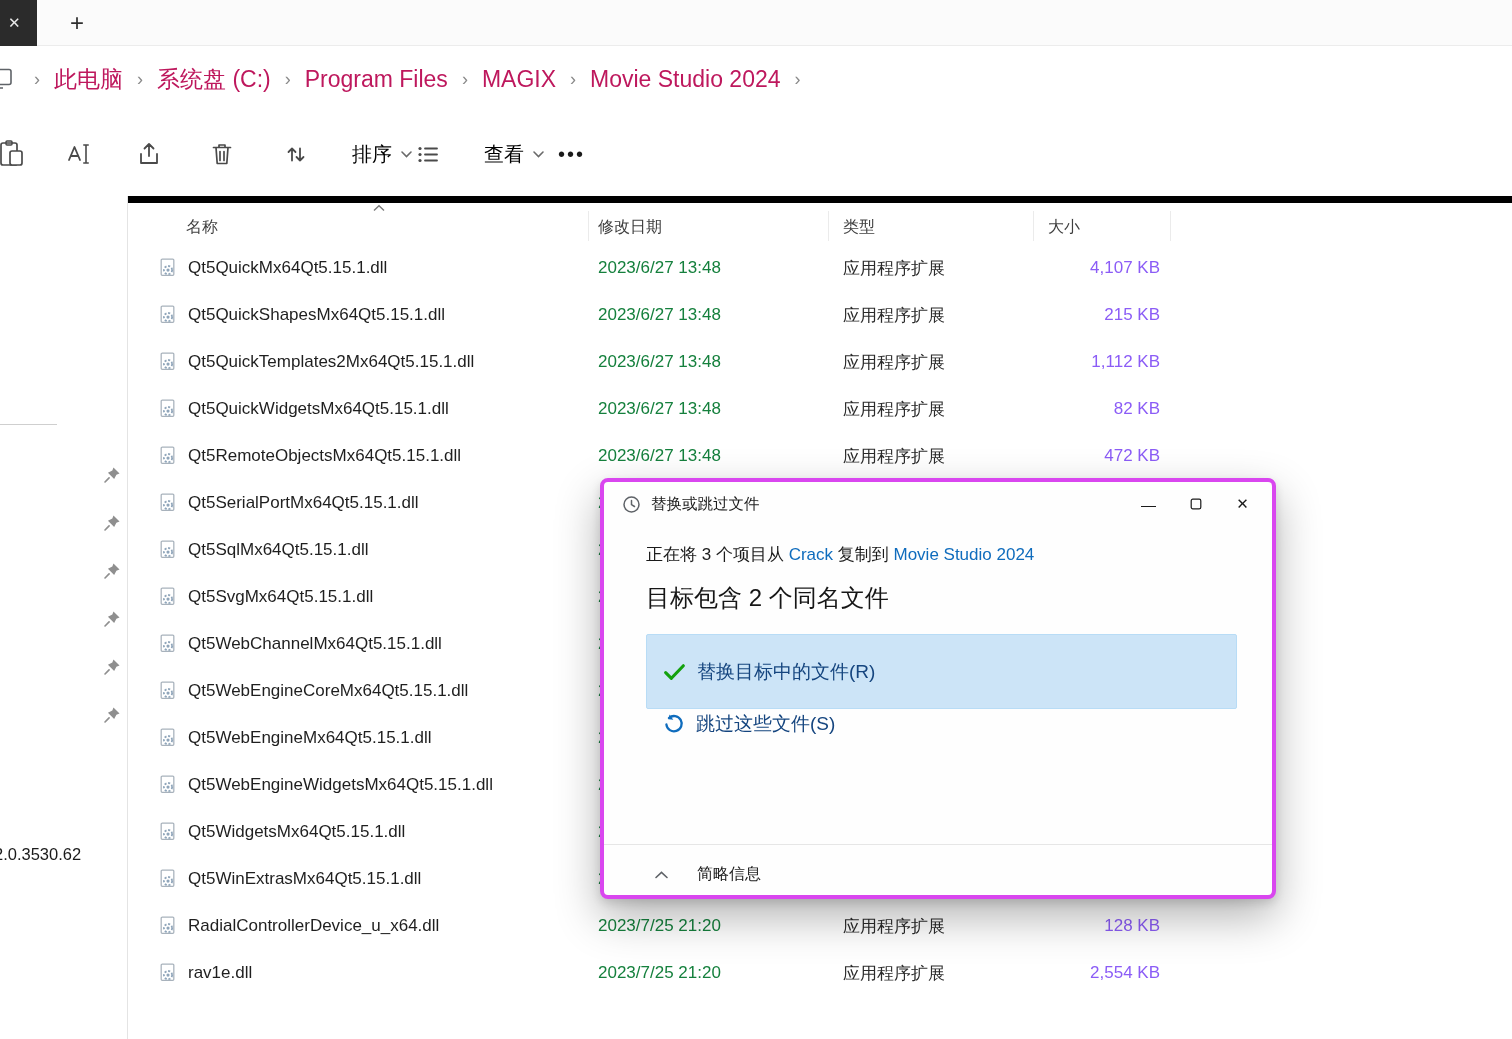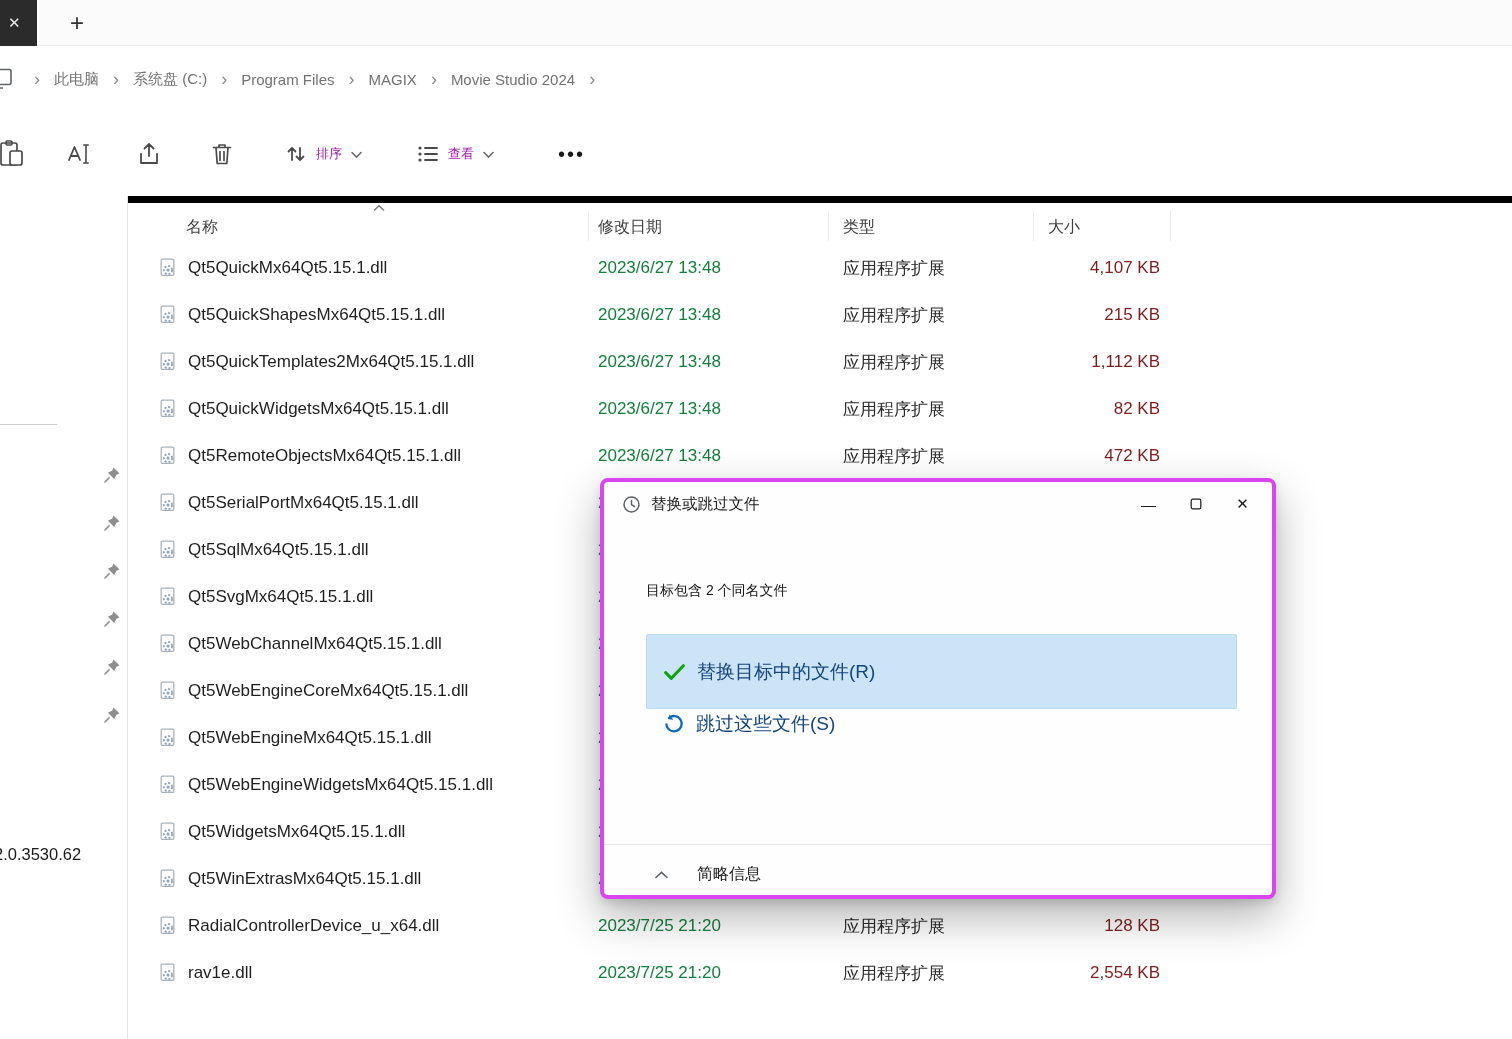--- a/index.html
+++ b/index.html
@@ -10,58 +10,58 @@
   }
   
   .tabbar { position:absolute; left:0; top:0; width:100%; height:46px; background:#fbfbfb; border-bottom:1px solid #ececec; }
   .tab-fragment { position:absolute; left:0; top:0; width:37px; height:46px; background:#2b2b2b; display:flex; align-items:center; }
   .tab-close { color:#e9e9e9; font-size:15px; margin-left:8px; cursor:default; }
   .new-tab { position:absolute; left:62px; top:8px; width:30px; height:30px; border:none; background:transparent; font-size:24px; line-height:28px; color:#2f2f2f; padding:0; }
   
   .breadcrumb-bar { position:absolute; left:0; top:46px; width:100%; height:66px; display:flex; align-items:center; }
   .bc-cut-icon { position:relative; left:-14px; width:26px; height:24px; flex:0 0 auto; }
   .bc-sep { color:#8a8a8a; font-size:18px; padding:0 8px; }
-  .bc-item { font-size:15px; color:#737373; padding:6px 6px; border-radius:4px; white-space:nowrap; }
+  .bc-item { font-size:23px; color:#be185d; padding:6px 6px; border-radius:4px; white-space:nowrap; }
   
   .toolbar { position:absolute; left:0; top:112px; width:100%; height:84px; }
   .tb-btn { position:absolute; top:50%; transform:translateY(-50%); display:flex; align-items:center; gap:8px; border:none; background:transparent; padding:6px; }
-  .tb-label { font-size:13px; color:#a21caf; }
+  .tb-label { font-size:20px; color:#000000;margin-left:36px; }
   .tb-more { font-size:20px; letter-spacing:2px; color:#1a1a1a; }
   
   .sidebar-divider { position:absolute; left:127px; top:196px; width:1px; height:843px; background:#e4e4e4; }
   .sidebar-line { position:absolute; left:0; top:424px; width:57px; height:1px; background:#cfcfcf; }
   .pin { position:absolute; left:103px; width:18px; height:18px; }
   .sidebar-version { position:absolute; left:-6px; top:845px; font-size:16.5px; color:#1b1b1b; white-space:nowrap; }
   
   .list-header { position:absolute; left:128px; top:196px; right:0; height:48px; border-top:7px solid #000000; font-size:16px; color:#3f3f3f; }
   .lh-cell { position:absolute; top:14px; white-space:nowrap; }
   .lh-sep { position:absolute; top:8px; width:1px; height:30px; background:#ebebeb; }
   .lh-sort { position:absolute; left:244px; top:1px; }
   
   #file-list { position:absolute; left:128px; top:244px; right:0; bottom:0; overflow:hidden; }
   .file-row { position:relative; height:47px; }
   .file-row .cell { position:absolute; top:50%; transform:translateY(-50%); font-size:17px; color:#1f1f1f; white-space:nowrap; }
   .cell.c-icon { left:30px; width:20px; height:20px; }
   .cell.c-icon svg { position:absolute; left:0; top:50%; transform:translateY(-50%); }
   .cell.c-name { left:60px; }
   .cell.c-modified { left:470px; color:#15803d;text-align:center; }
   .cell.c-type { left:715px; color:#2b2b2b; }
-  .cell.c-size { left:860px; width:172px; text-align:right; color:#7f1d1d; }
+  .cell.c-size { left:860px; width:172px; text-align:right; color:#8b5cf6; }
   
   .dialog { position:absolute; left:600px; top:478px; width:676px; height:421px; background:#fefefe;
     border:4px solid #d946ef; border-radius:8px; box-shadow:0 18px 45px rgba(0,0,0,0.30), 0 4px 10px rgba(0,0,0,0.12);
     z-index:10; }
   .dlg-titlebar { position:absolute; left:0; top:0; width:100%; height:44px; display:flex; align-items:center; }
   .dlg-title-icon { margin-left:18px; width:19px; height:19px; }
   .dlg-title { margin-left:10px; font-size:15.5px; color:#1b1b1b; }
   .dlg-winbtns { margin-left:auto; display:flex; height:44px; margin-right:6px; }
   .dlg-winbtn { width:47px; height:44px; border:none; background:transparent; display:flex; align-items:center; justify-content:center; font-size:15px; color:#1b1b1b; padding:0; }
   .dlg-copyline { position:absolute; left:42px; top:61px; font-size:17px; color:#1b1b1b; }
   .link { color:var(--link); }
-  .dlg-conflict { position:absolute; left:42px; top:100px; font-size:14px; color:#161616; }
+  .dlg-conflict { position:absolute; left:42px; top:100px; font-size:24px; color:#161616; }
   .dlg-option { position:absolute; left:42px; display:flex; align-items:center; border:none; background:transparent; padding:0; text-align:left; }
   .dlg-option .opt-icon { width:26px; height:26px; flex:0 0 auto; display:flex; align-items:center; justify-content:center; }
   .opt-label { font-size:19px; color:var(--option); margin-left:10px; }
   .opt-replace { top:152px; width:591px; height:75px; background:var(--highlight); border:1px solid #b8dcf6; border-radius:2px; padding-left:14px; }
   .opt-skip { top:223px; left:56px; height:38px; }
   .opt-decide { top:284px; left:54px; height:38px; }
   .dlg-divider { position:absolute; left:0; top:362px; width:100%; height:1px; background:#e6e6e6; }
   .dlg-footer { position:absolute; left:46px; top:378px; display:flex; align-items:center; gap:28px; border:none; background:transparent; padding:4px; }
   .dlg-footer-label { font-size:16px; color:#1b1b1b; }
   svg { display:block; }
@@ -454,20 +454,23 @@
         <button class="dlg-winbtn">—</button>
         <button class="dlg-winbtn">
           <svg width="12" height="12" viewBox="0 0 12 12">
               <rect x="1.2" y="1.2" width="9.6" height="9.6" rx="1.6" fill="none" stroke="#1b1b1b" stroke-width="1.2"></rect>
             </svg>
         </button>
         <button class="dlg-winbtn">✕</button>
       </span>
     </div>
 
+    <div class="dlg-copyline">
+      <span>正在将 3 个项目从 </span><span class="link">Crack</span><span> 复制到 </span><span class="link">Movie Studio 2024</span>
+    </div>
 
     <div class="dlg-conflict">目标包含 2 个同名文件</div>
 
     <button class="dlg-option opt-replace">
       <span class="opt-icon">
         <svg width="25" height="25" viewBox="0 0 24 24">
             <path d="M3.5 13l5.5 5.5L20.5 6.5" fill="none" stroke="#13a10e" stroke-width="3" stroke-linecap="round" stroke-linejoin="round"></path>
           </svg>
       </span>
       <span class="opt-label">替换目标中的文件(R)</span>

